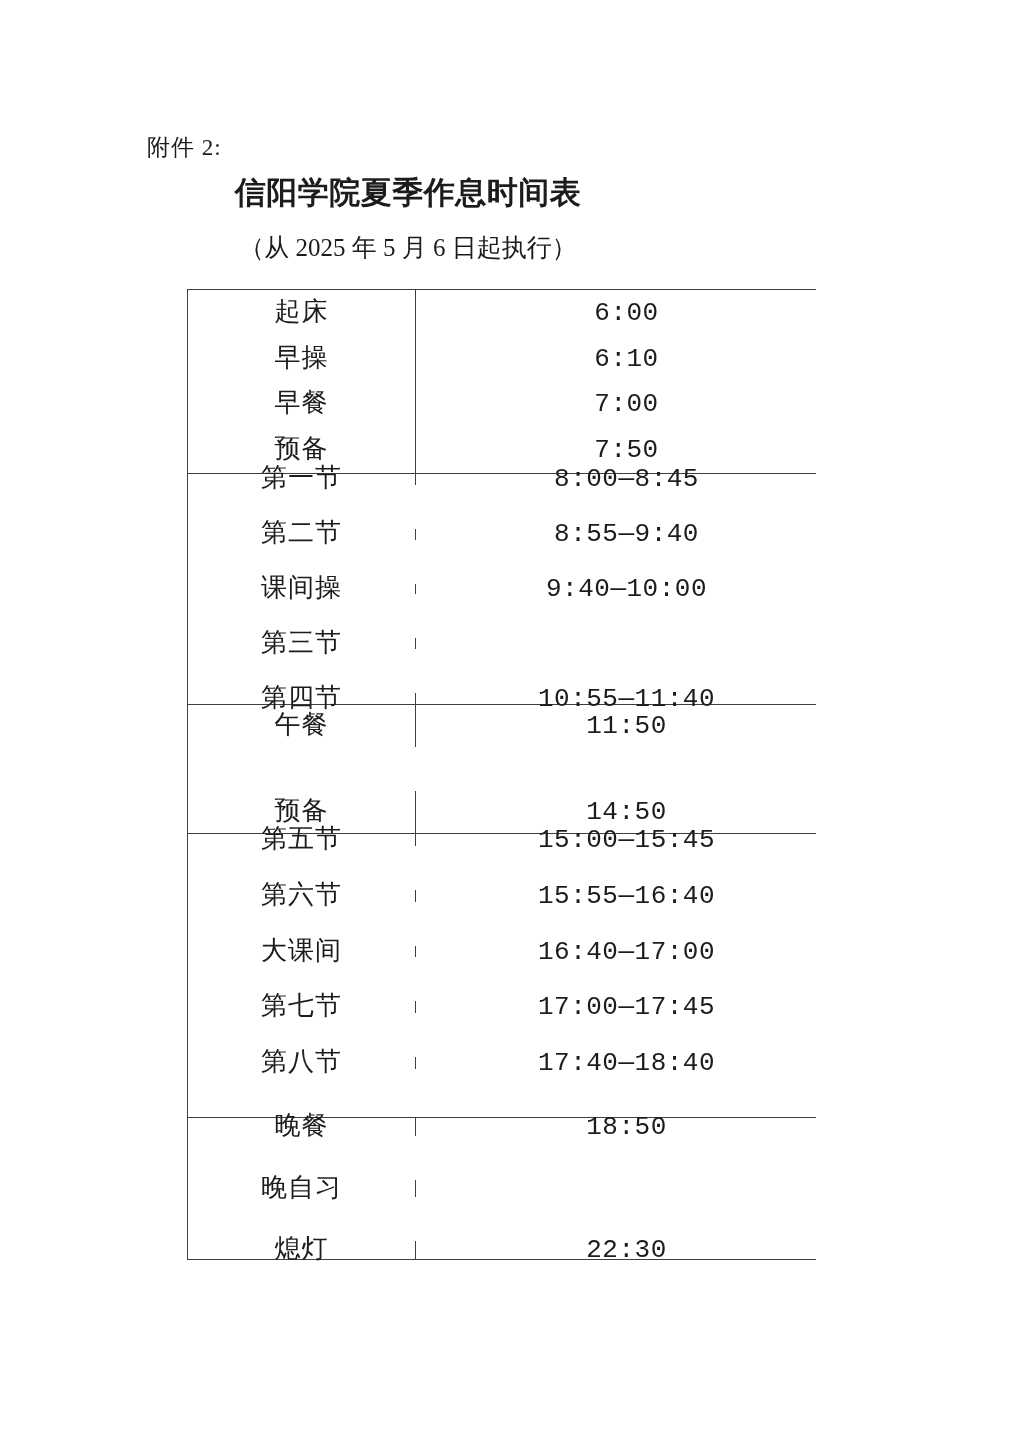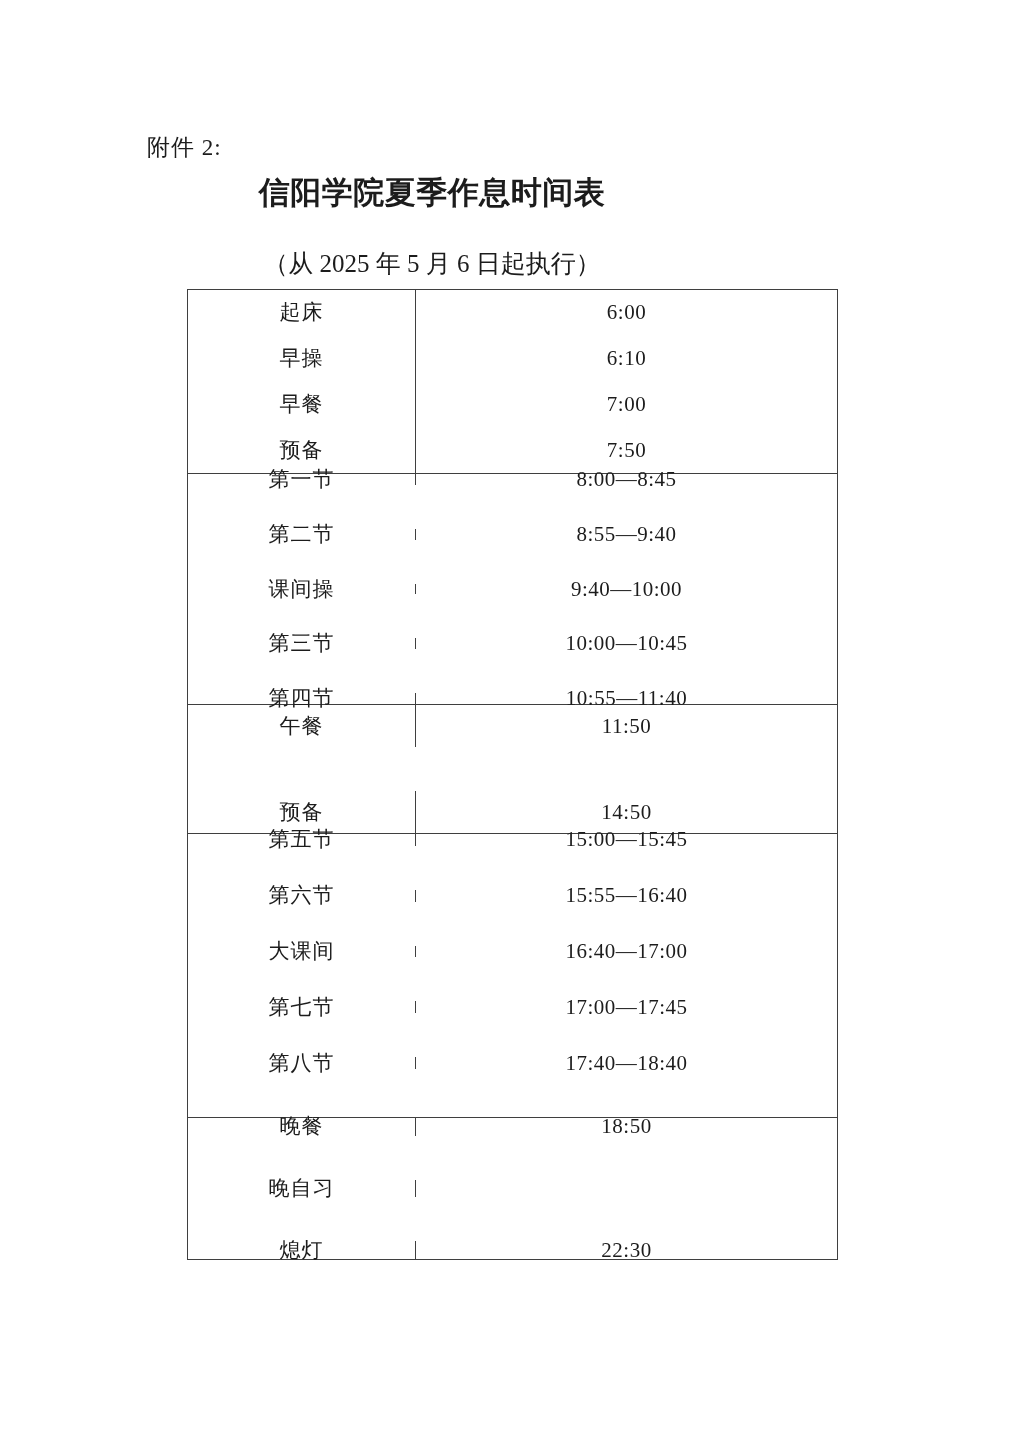--- a/index.html
+++ b/index.html
@@ -12,21 +12,20 @@
     height: 1448px;
     font-family: "Liberation Serif", "DejaVu Serif", serif;
     color: #1c1c1c;
   }
   .page {
     position: relative;
     width: 816px;
     height: 1448px;
     background: #ffffff;
     overflow: hidden;
-    padding-left: 48px;
   }
   .attachment {
     position: absolute;
     left: 147px;
     top: 132px;
     font-size: 23px;
     letter-spacing: 1px;
   }
   .title {
     position: absolute;
@@ -36,21 +35,21 @@
     margin: 0;
     text-align: center;
     font-size: 31px;
     font-weight: bold;
     letter-spacing: 0.5px;
   }
   .subtitle {
     position: absolute;
     left: 0;
     right: 0;
-    top: 247px;
+    top: 231px;
     text-align: center;
     font-size: 25px;
   }
   .timetable {
     position: absolute;
     left: 187px;
     top: 289px;
     width: 651px;
     box-sizing: border-box;
     border: 1px solid #3f3f3f;
@@ -70,22 +69,23 @@
   .section:nth-child(5) { height: 141px; margin-top: 48px; }
   .row {
     flex: 1;
     display: flex;
     min-height: 0;
   }
   .cell {
     display: flex;
     align-items: center;
     justify-content: center;
-    font-size: 21px;
+    font-size: 26px;
     line-height: 1;
+    font-family: Liberation Mono, monospace;
   }
   .cell.label {
     width: 228px;
     box-sizing: border-box;
     border-right: 1px solid #3f3f3f;
     letter-spacing: 1px;
   }
   .cell.time {
     flex: 1;
     letter-spacing: 0.5px;
@@ -125,21 +125,20 @@
         <div class="row">
           <div class="cell label">第二节</div>
           <div class="cell time">8:55—9:40</div>
         </div>
         <div class="row">
           <div class="cell label">课间操</div>
           <div class="cell time">9:40—10:00</div>
         </div>
         <div class="row">
           <div class="cell label">第三节</div>
-          <div class="cell time">10:00—10:45</div>
         </div>
         <div class="row">
           <div class="cell label">第四节</div>
           <div class="cell time">10:55—11:40</div>
         </div>
       </div>
       <div class="section">
         <div class="row">
           <div class="cell label">午餐</div>
           <div class="cell time">11:50</div>

